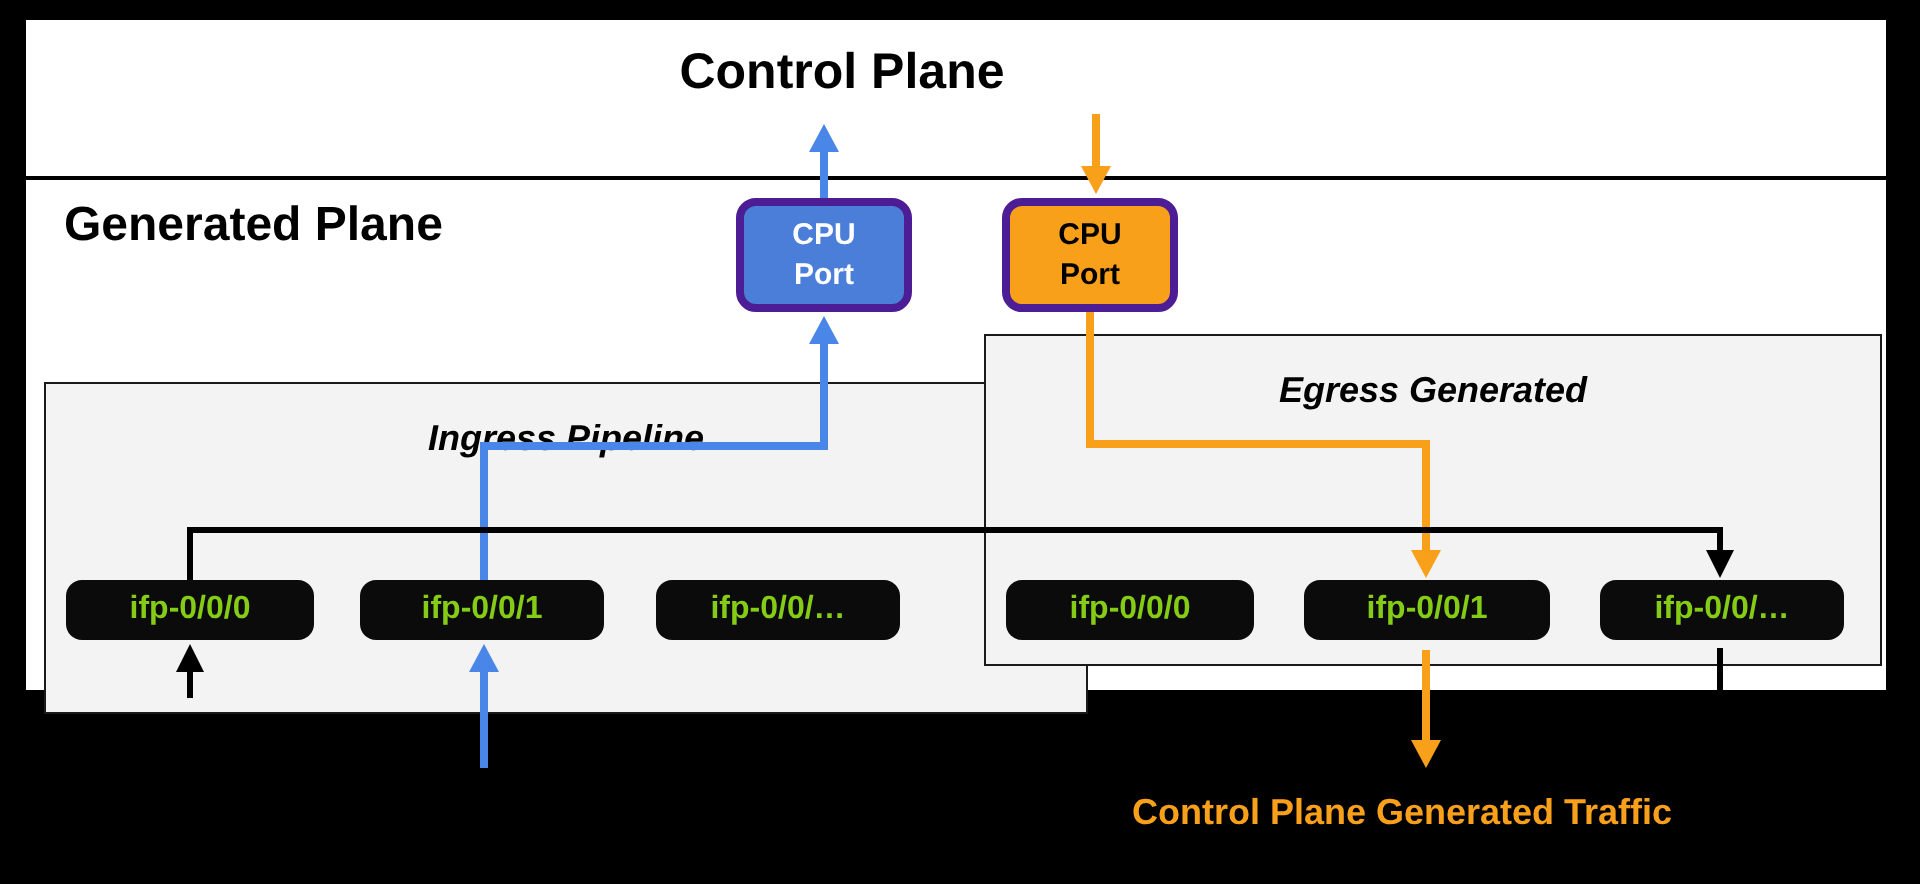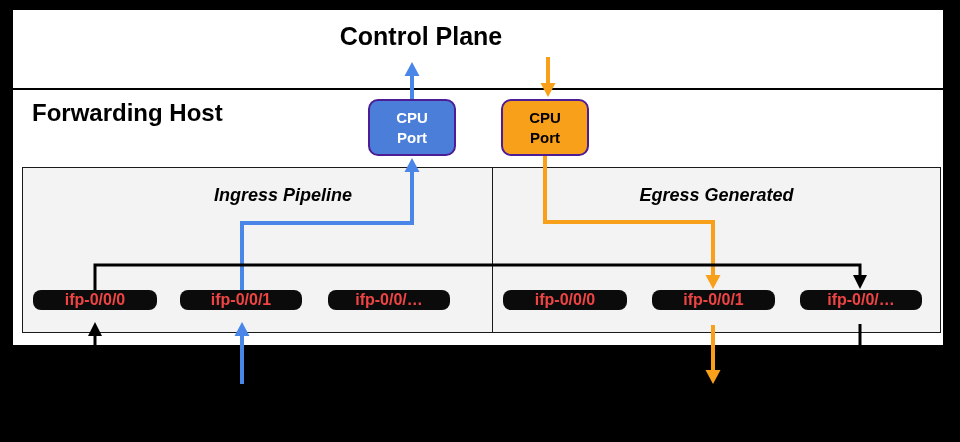--- a/index.html
+++ b/index.html
@@ -14,34 +14,34 @@
     font-size:25px;font-weight:bold;color:#000;
   }
   .fp-title{
     position:absolute;left:32px;top:99px;
     font-size:24px;font-weight:bold;color:#000;
   }
   .pipeline{
     position:absolute;top:167px;height:166px;background:#F3F3F3;
     border:1.5px solid #1a1a1a;box-sizing:border-box;
   }
-  .pipeline.ingress{left:22px;width:522px;}
+  .pipeline.ingress{left:22px;width:522px;margin-top:24px;}
   .pipeline.egress{left:492px;width:449px;}
   .pipeline-title{
     position:absolute;top:17px;left:0;width:100%;text-align:center;
     font-size:18px;font-weight:bold;font-style:italic;color:#000;
   }
   .port-box{
-    position:absolute;height:20px;background:#0B0B0B;border-radius:8px;
-    color:#ef4444;font-size:16px;font-weight:bold;
+    position:absolute;height:30px;background:#0B0B0B;border-radius:8px;
+    color:#84cc16;font-size:16px;font-weight:bold;
     display:flex;align-items:center;justify-content:center;
   }
   .cpu-box{
     position:absolute;top:99px;width:88px;height:57px;border-radius:10px;
-    border:2px solid #4c1d95;box-sizing:border-box;
+    border:4px solid #4c1d95;box-sizing:border-box;
     display:flex;align-items:center;justify-content:center;text-align:center;
     font-size:15px;font-weight:bold;line-height:1.3;white-space:pre-line;
   }
   .cpu-box.host{left:368px;background:#4A7ED9;color:#fff;}
   .cpu-box.control{left:501px;background:#F9A01B;color:#000;}
   svg.overlay{position:absolute;left:0;top:0;width:960px;height:442px;}
   .legend{
     position:absolute;top:396px;font-size:18px;font-weight:bold;white-space:nowrap;
     transform:translateX(-50%);
   }
@@ -50,21 +50,21 @@
 </style>
 </head>
 <body>
 
 <div class="canvas">
 
   <div class="white-area"></div>
   <div class="divider"></div>
 
   <div class="cp-title">Control Plane</div>
-  <div class="fp-title">Forwarding Host</div>
+  <div class="fp-title">Generated Plane</div>
 
   <div class="pipeline ingress">
     <div class="pipeline-title">Ingress Pipeline</div>
   </div>
   <div class="port-box" style="left:33px;top:290px;width:124px;">ifp-0/0/0</div>
   <div class="port-box" style="left:180px;top:290px;width:122px;">ifp-0/0/1</div>
   <div class="port-box" style="left:328px;top:290px;width:122px;">ifp-0/0/…</div>
 
   <div class="pipeline egress">
     <div class="pipeline-title">Egress Generated</div>
@@ -100,14 +100,15 @@
 
     <line x1="95" y1="349" x2="95" y2="335" stroke="#000" stroke-width="3"></line>
     <polygon points="95,322 88,336 102,336" fill="#000"></polygon>
 
     <polyline points="95,290 95,265 860,265 860,276" fill="none" stroke="#000" stroke-width="3"></polyline>
     <polygon points="860,289 853,275 867,275" fill="#000"></polygon>
 
     <line x1="860" y1="324" x2="860" y2="347" stroke="#000" stroke-width="3"></line>
   </svg>
 
+  <div class="legend control">Control Plane Generated Traffic</div>
 
 </div>
 
 </body></html>

